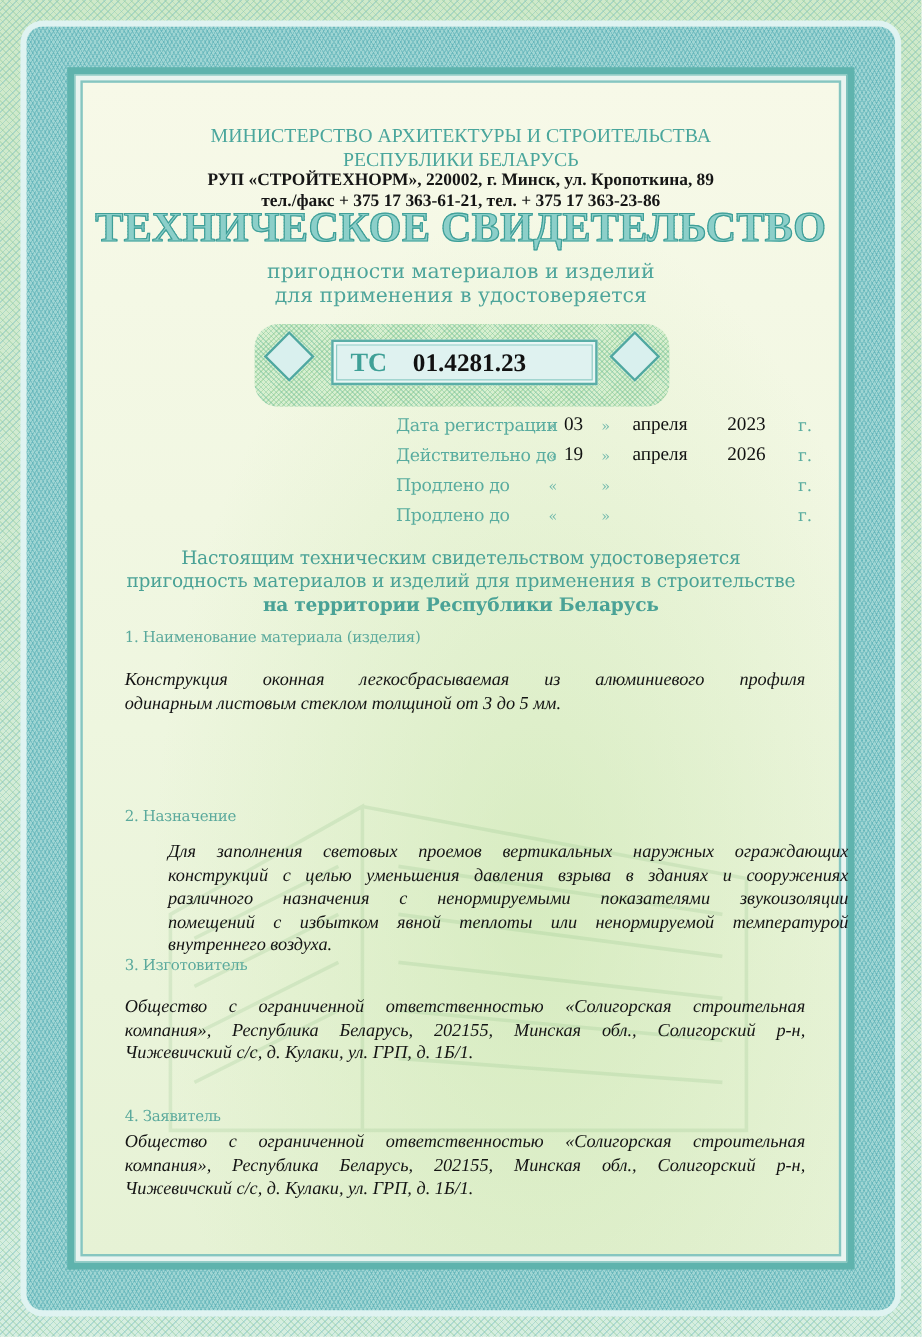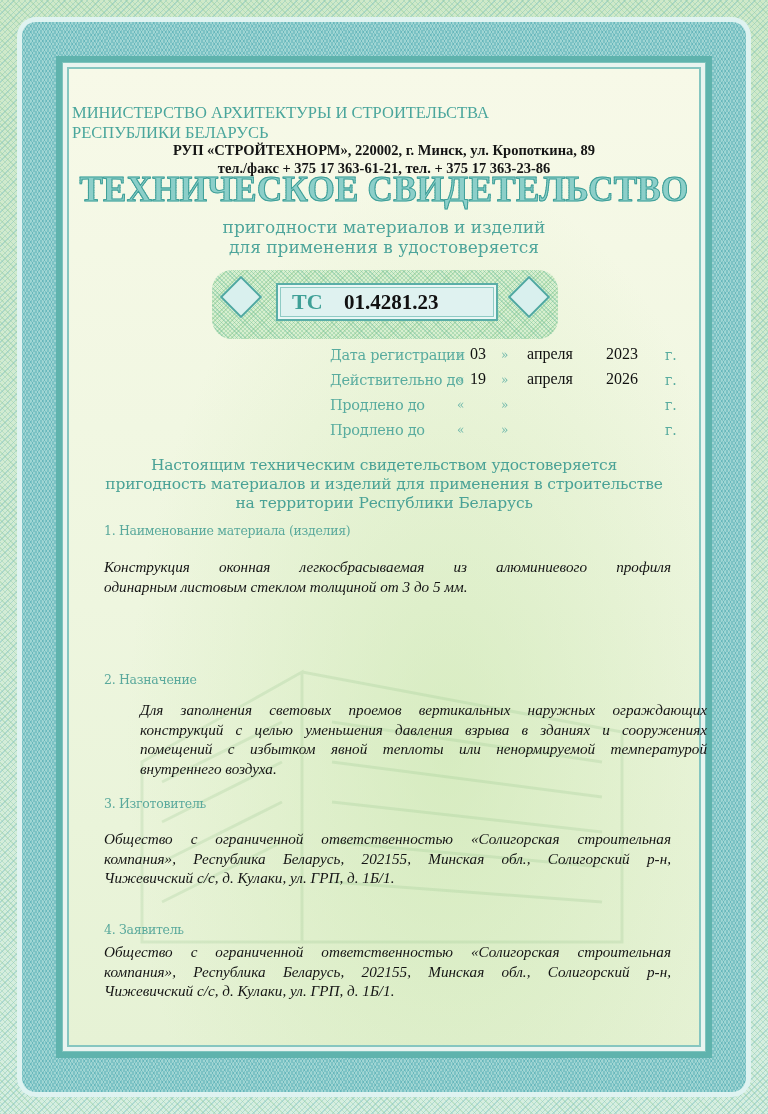--- a/index.html
+++ b/index.html
@@ -40,21 +40,21 @@
       position: absolute; left: 4px; top: 4px; right: 4px; bottom: 4px;
       border: 2px solid #86c6c0;
       background:
         radial-gradient(ellipse at 60% 70%, rgba(190,225,160,0.45), transparent 60%),
         linear-gradient(180deg, #f7f9e8 0%, #eef6df 55%, #e6f2d5 100%);
     }
     .content {
       position: absolute; left: 72px; top: 72px; width: 624px; height: 970px;
     }
     .ministry {
-      position: absolute; left: 0; width: 624px; 
+      position: absolute; left: 0; width: 624px; text-align: center;
       color: #4aa69c; font-size: 16.5px; line-height: 20px;
       font-family: "Liberation Serif", serif;
     }
     .ministry.l1 { top: 31px; }
     .ministry.l2 { top: 51px; }
     .org {
       position: absolute; left: 0; width: 624px; text-align: center;
       color: #151515; font-weight: bold; font-size: 14.5px;
       font-family: "Liberation Serif", serif;
     }
@@ -118,21 +118,21 @@
     .date-month { position: absolute; left: 197px; top: 0; color: #111; font-size: 16px; font-family: "Liberation Serif", serif; }
     .date-year { position: absolute; left: 276px; top: 0; color: #111; font-size: 16px; font-family: "Liberation Serif", serif; }
     .date-g { position: absolute; left: 335px; top: 2px; color: #59ac9f; font-size: 14px; font-family: "DejaVu Serif", serif; }
     .cert-statement {
       position: absolute; left: 0; width: 624px; text-align: center;
       color: #4aa296; font-size: 15.5px; line-height: 19px; font-family: "DejaVu Serif", serif;
       letter-spacing: -0.2px;
     }
     .cert-statement.l1 { top: 384px; }
     .cert-statement.l2 { top: 403px; }
-    .cert-statement.l3 { top: 422px; }
+    .cert-statement.l3 { top: 422px; font-weight: bold; }
     .section-label {
       position: absolute; left: 32px;
       color: #5aa99c; font-size: 12.5px; font-family: "DejaVu Serif", serif;
       letter-spacing: -0.3px;
     }
     .body-text {
       position: absolute; left: 32px; width: 567px;
       color: #141414; font-size: 15.2px; line-height: 19.5px;
       font-family: "Liberation Serif", serif; text-align: justify;
     }
@@ -230,20 +230,21 @@
     <div class="section-label" style="top:451px;">1. Наименование материала (изделия)</div>
     <div class="body-text" style="top:485px;">
       <span class="line">Конструкция оконная легкосбрасываемая из алюминиевого профиля</span>
       <span class="line last">одинарным листовым стеклом толщиной от 3 до 5 мм.</span>
     </div>
 
     <div class="section-label" style="top:600px;">2. Назначение</div>
     <div class="body-text" style="top:628px;margin-left:36px;">
       <span class="line">Для заполнения световых проемов вертикальных наружных ограждающих</span>
       <span class="line">конструкций с целью уменьшения давления взрыва в зданиях и сооружениях</span>
+      <span class="line">различного назначения с ненормируемыми показателями звукоизоляции</span>
       <span class="line">помещений с избытком явной теплоты или ненормируемой температурой</span>
       <span class="line last">внутреннего воздуха.</span>
     </div>
 
     <div class="section-label" style="top:724px;">3. Изготовитель</div>
     <div class="body-text" style="top:757px;">
       <span class="line">Общество с ограниченной ответственностью «Солигорская строительная</span>
       <span class="line">компания», Республика Беларусь, 202155, Минская обл., Солигорский р-н,</span>
       <span class="line last">Чижевичский с/с, д. Кулаки, ул. ГРП, д. 1Б/1.</span>
     </div>

